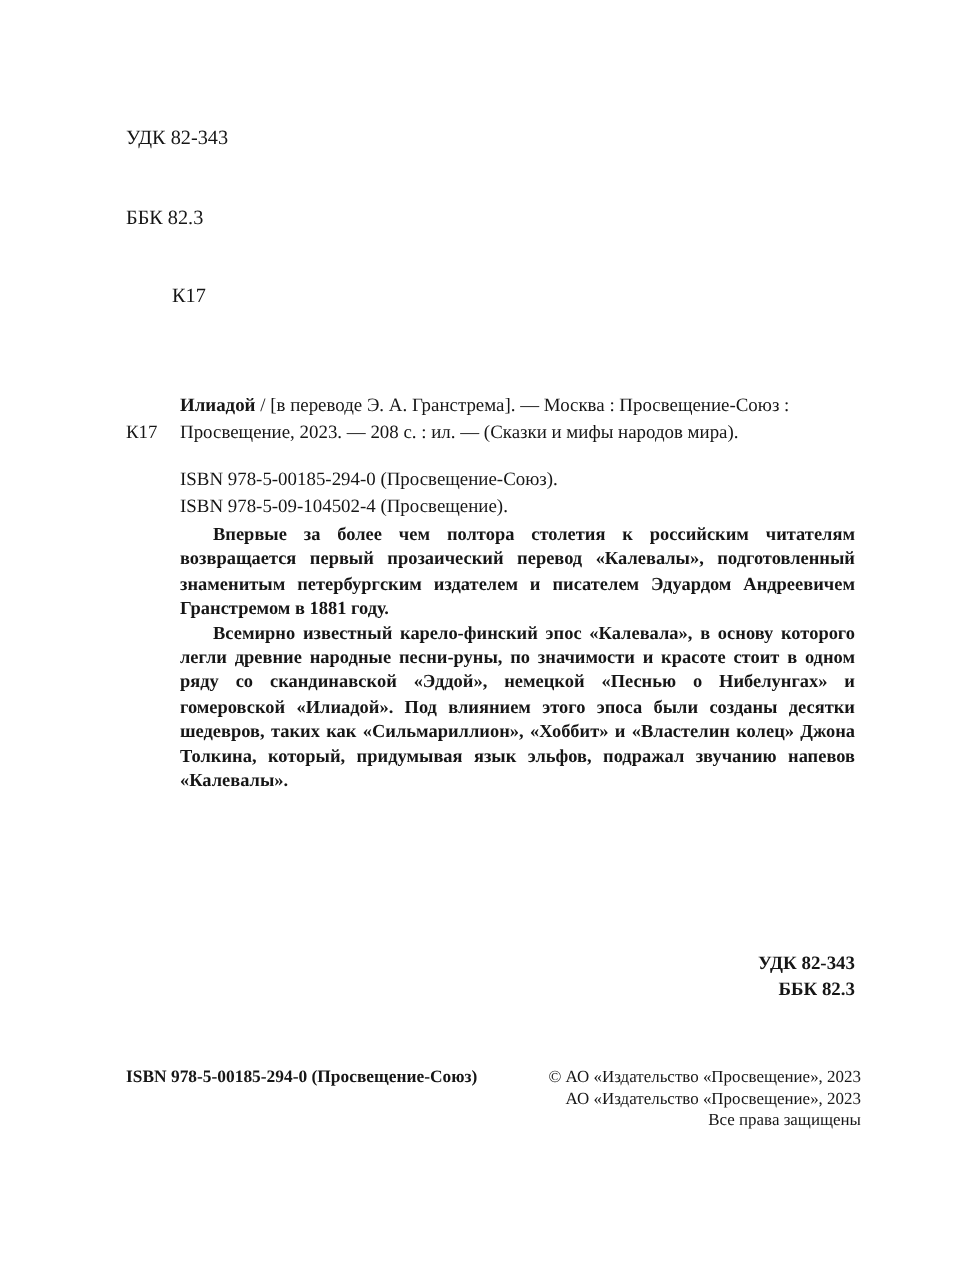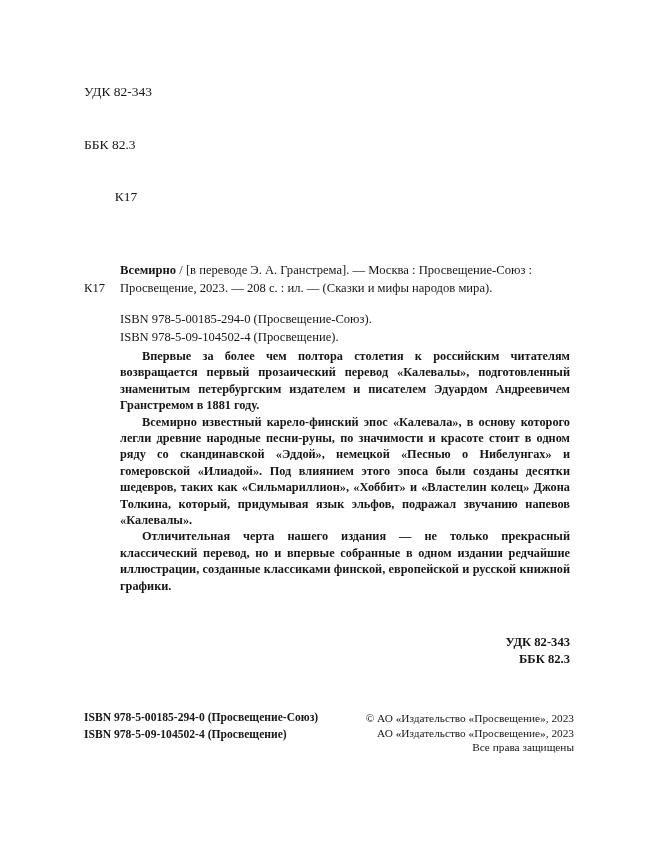--- a/index.html
+++ b/index.html
@@ -153,45 +153,43 @@
   <div class="classification">
     <span class="line">УДК 82-343</span>
     <span class="line">ББК 82.3</span>
     <span class="line center">К17</span>
   </div>
 
   <div class="record">
     <div class="record-main">
       <div class="record-gutter">К17</div>
       <div class="record-body">
-        <span class="first-line"><span class="record-title">Всемирно</span><span> / [в переводе  Э. А. Гранстрема]. — Москва : Просвещение-Союз :</span></span>
+        <span class="first-line"><span class="record-title">Илиадой</span><span> / [в переводе  Э. А. Гранстрема]. — Москва : Просвещение-Союз :</span></span>
         <span>Просвещение, 2023. — 208 с. : ил. — (Сказки и мифы народов мира).</span>
       </div>
     </div>
     <div class="isbn-list">
       <span class="isbn">ISBN 978-5-00185-294-0 (Просвещение-Союз).</span>
       <span class="isbn">ISBN 978-5-09-104502-4 (Просвещение).</span>
     </div>
   </div>
 
   <div class="annotation">
     <p>Впервые за более чем полтора столетия к российским читателям возвращается первый прозаический перевод «Калевалы», подготовленный знаменитым петербургским издателем и писателем Эдуардом Андреевичем Гранстремом в 1881 году.</p>
     <p>Всемирно известный карело-финский эпос «Калевала», в основу которого легли древние народные песни-руны, по значимости и красоте стоит в одном ряду со скандинавской «Эддой», немецкой «Песнью о Нибелунгах» и гомеровской «Илиадой». Под влиянием этого эпоса были созданы десятки шедевров, таких как «Сильмариллион», «Хоббит» и «Властелин колец» Джона Толкина, который, придумывая язык эльфов, подражал звучанию напевов «Калевалы».</p>
-    <p>Отличительная черта нашего издания — не только прекрасный классический перевод, но и впервые собранные в одном издании редчайшие иллюстрации, созданные классиками финской, европейской и русской книжной графики.</p>
   </div>
 
   <div class="classification-bottom">
     <span class="line">УДК 82-343</span>
     <span class="line">ББК 82.3</span>
   </div>
 
   <div class="footer">
     <div class="footer-isbn">
       <span class="line">ISBN 978-5-00185-294-0 (Просвещение-Союз)</span>
-      <span class="line">ISBN 978-5-09-104502-4 (Просвещение)</span>
     </div>
     <div class="footer-copyright">
       <span class="line">© АО «Издательство «Просвещение», 2023</span>
       <span class="line indent">АО «Издательство «Просвещение», 2023</span>
       <span class="line indent">Все права защищены</span>
     </div>
   </div>
 
 </div>
 

